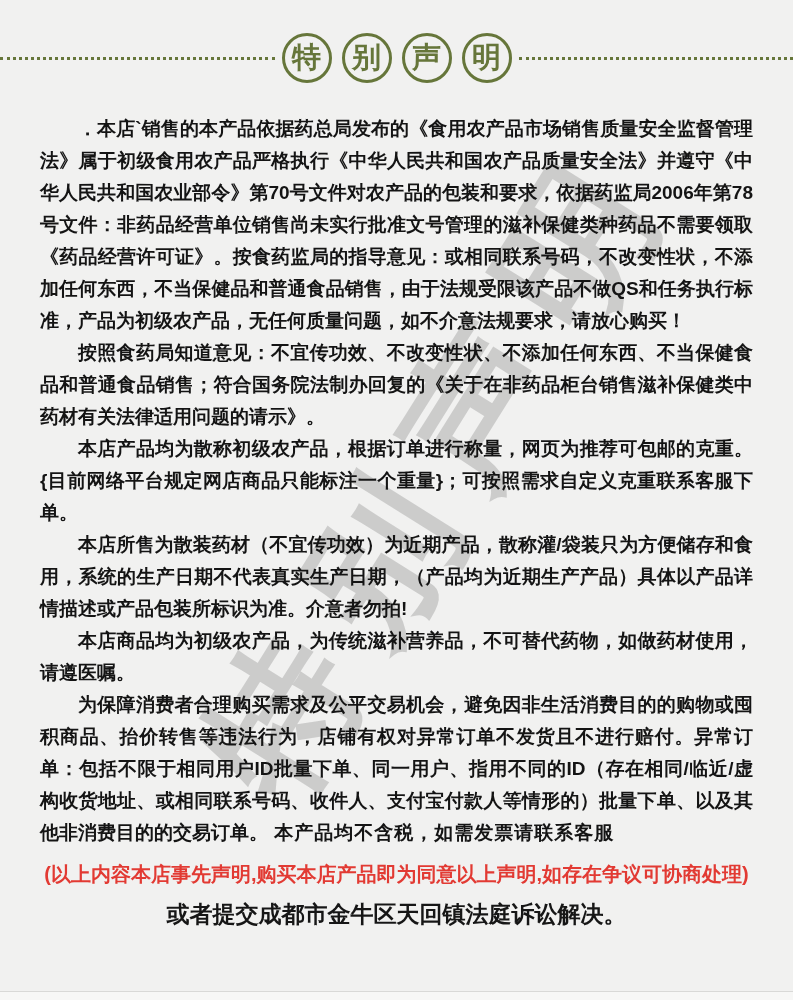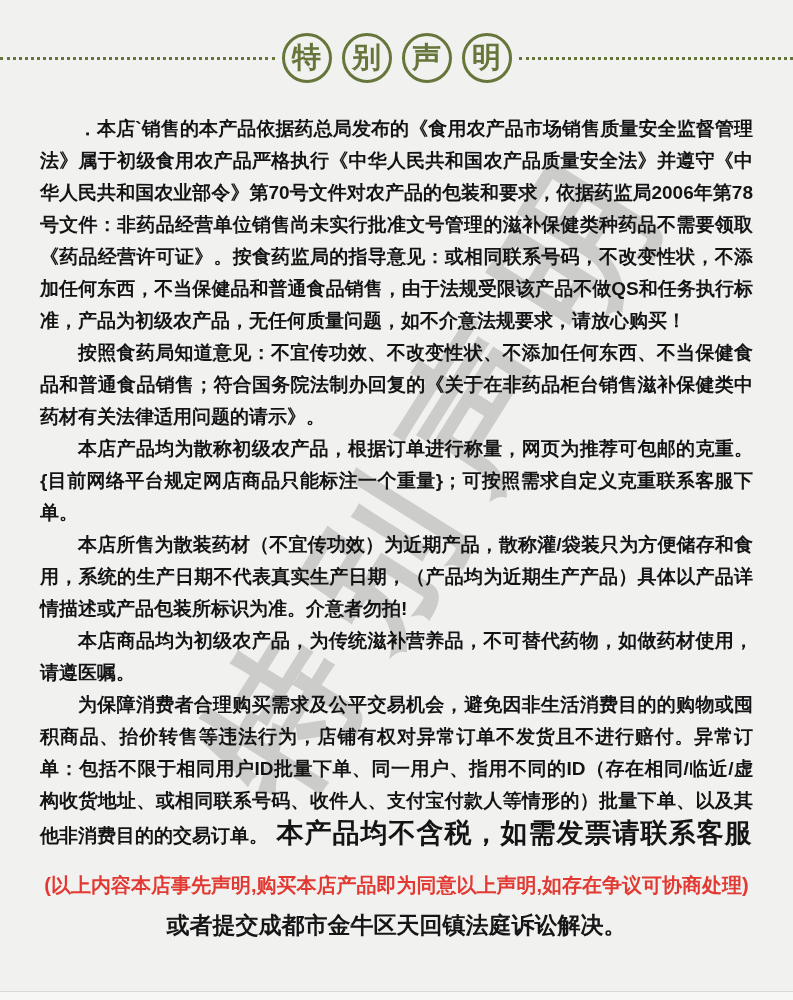--- a/index.html
+++ b/index.html
@@ -44,24 +44,24 @@
   .content{
     position:relative;z-index:1;
     margin-top:30px;
     padding:0 40px;
     font-size:19px;line-height:32px;
     font-weight:600;
     text-align:justify;
     color:#141414;
   }
   .content p{margin:0;text-indent:2em;}
-  .tax-notice{font-size:27px;font-weight:700;letter-spacing:1px;}
+  .tax-notice{font-size:19px;font-weight:700;letter-spacing:1px;}
   .red-note{
     position:relative;z-index:1;
-    margin-top:20px;
+    margin-top:12px;
     text-align:center;
     color:#e23a33;
     font-size:20px;font-weight:700;
   }
   .court-line{
     position:relative;z-index:1;
     margin-top:11px;
     text-align:center;
     font-size:23px;font-weight:700;
     color:#161616;

